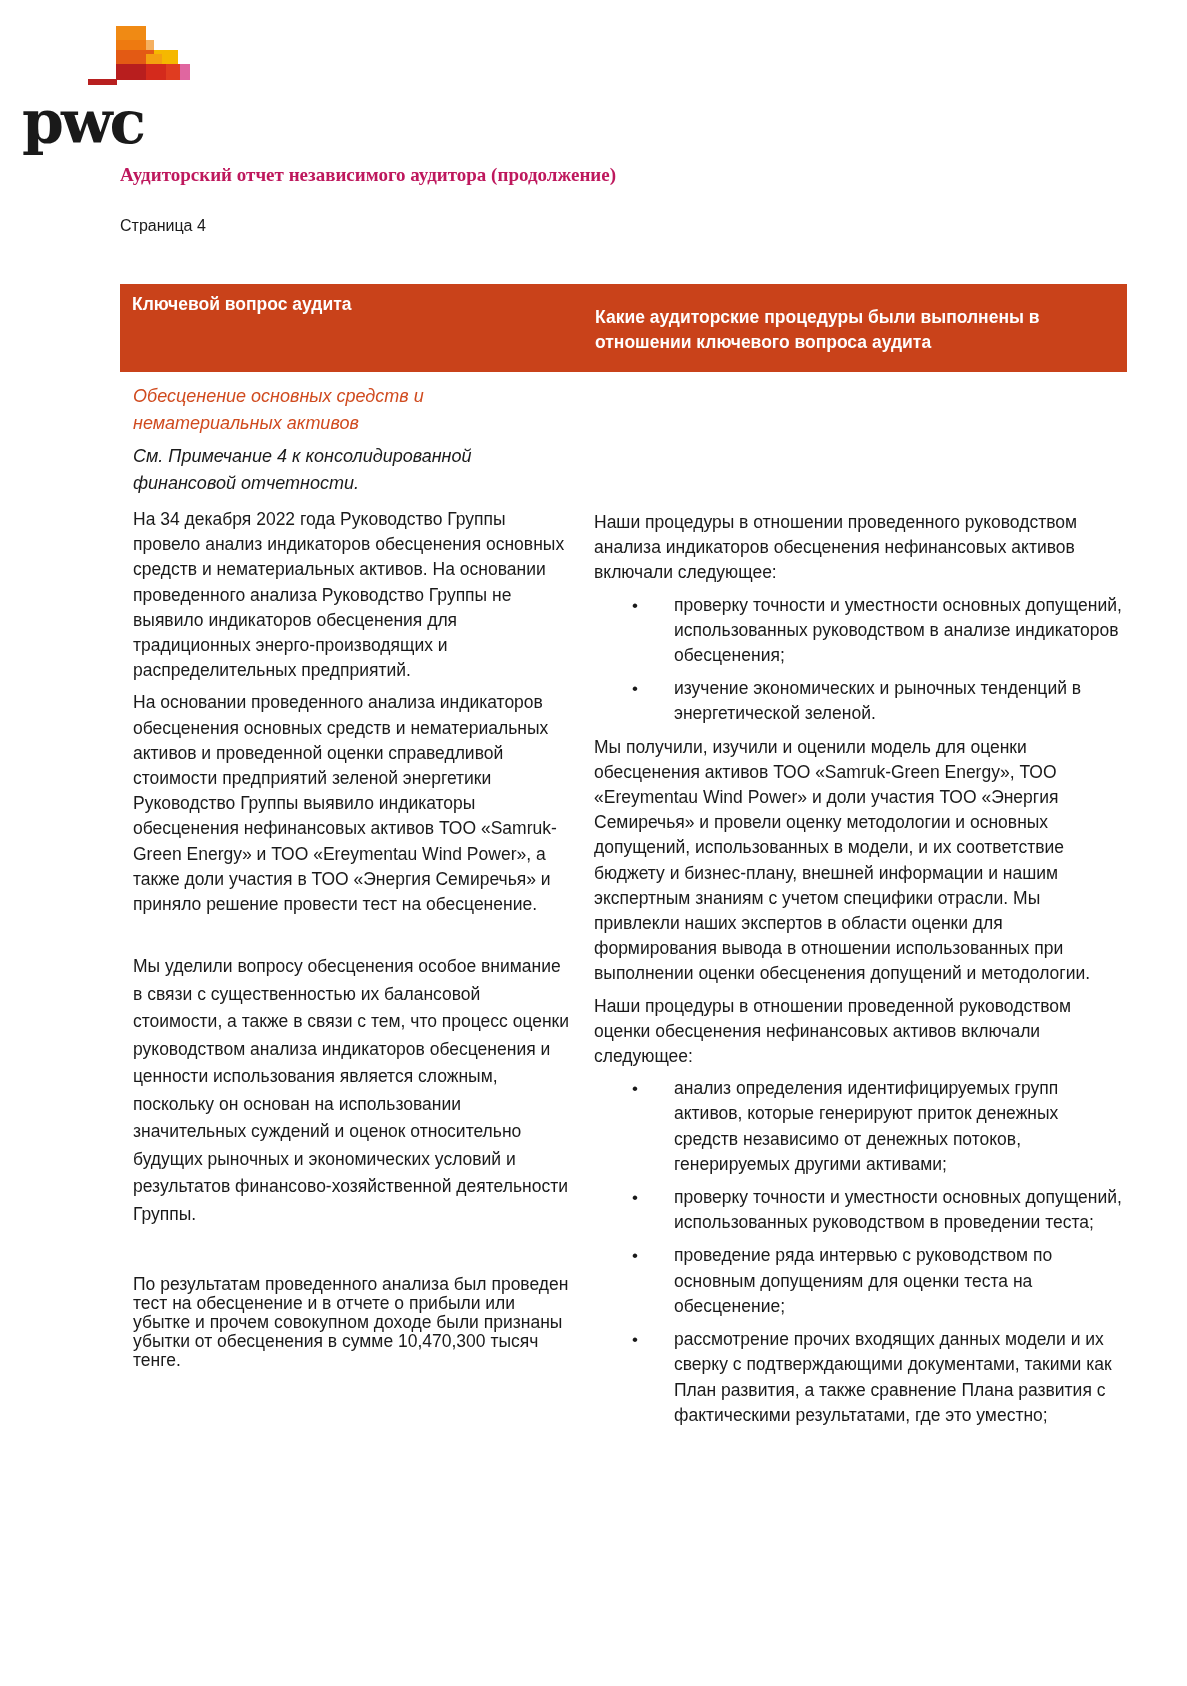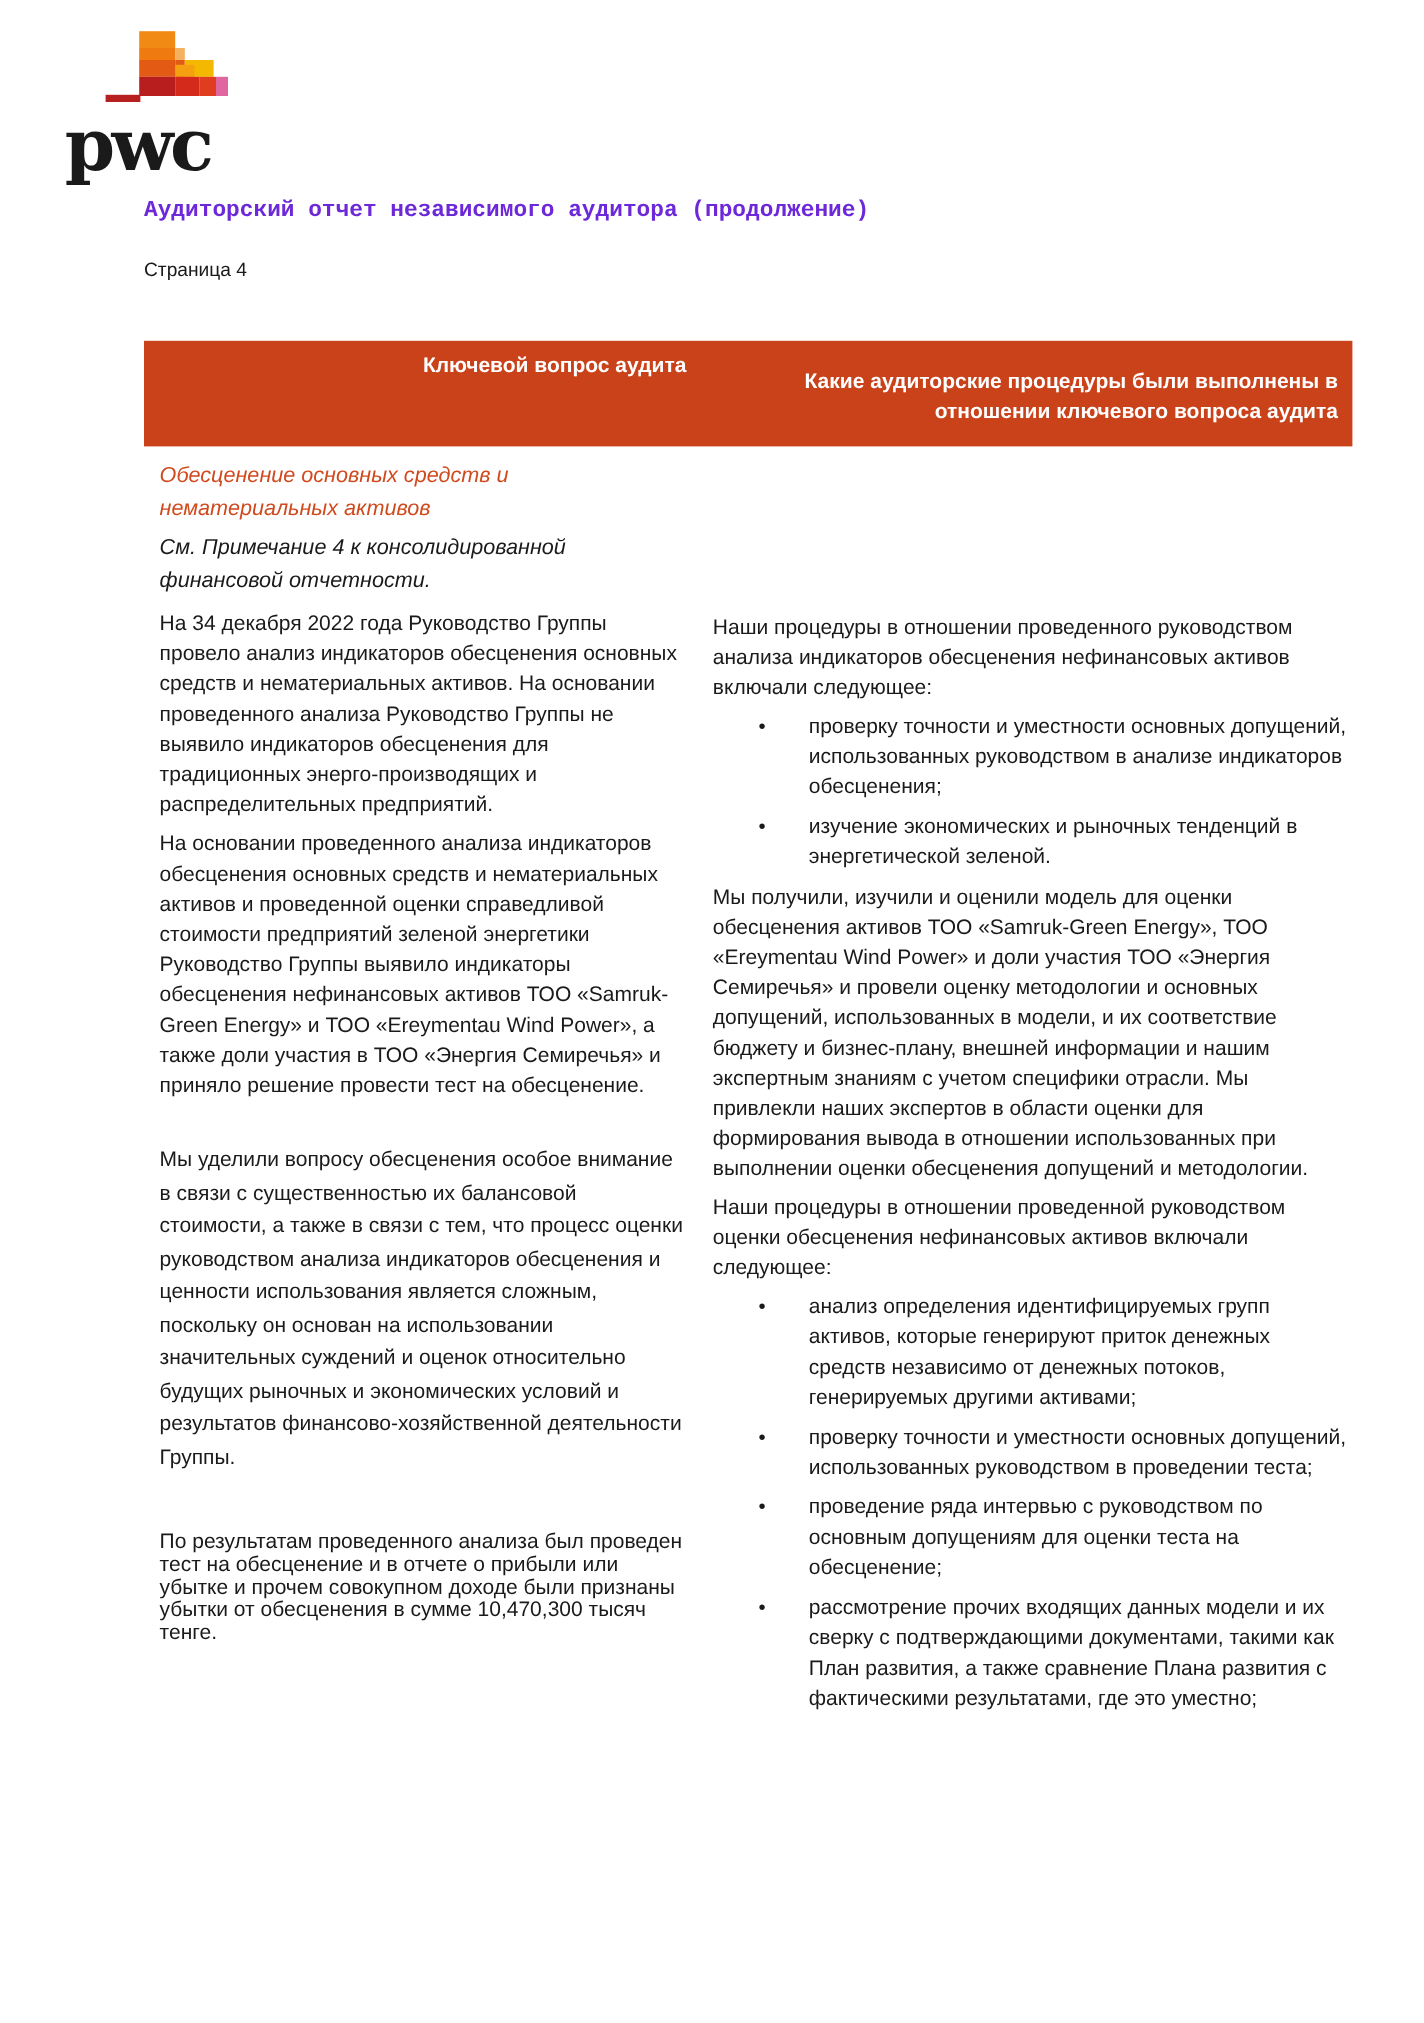--- a/index.html
+++ b/index.html
@@ -1,23 +1,23 @@
 <!DOCTYPE html>
 <html><head>
   <meta charset="utf-8">
   <style>
     html, body { margin: 0; padding: 0; background: #ffffff; }
     body { width: 1187px; height: 1686px; position: relative; overflow: hidden; color: #1a1a1a; }
     .logo { position: absolute; left: 20px; top: 22px; width: 170px; height: 130px; }
     .logo-mark { position: absolute; left: 0; top: 0; width: 170px; height: 70px; }
     .logo-mark div { position: absolute; }
-    .logo-word { position: absolute; left: 2px; top: 70px; font-family: "DejaVu Serif", serif; font-weight: bold; font-size: 60px; line-height: 60px; letter-spacing: -3px; color: #1a1a1a; margin-left: 32px; }
-    .doc-title { position: absolute; left: 120px; top: 164px; font-family: Liberation Mono, monospace; font-weight: bold; font-size: 19px; color: #6d28d9; }
+    .logo-word { position: absolute; left: 2px; top: 70px; font-family: "DejaVu Serif", serif; font-weight: bold; font-size: 60px; line-height: 60px; letter-spacing: -3px; color: #1a1a1a; }
+    .doc-title { position: absolute; left: 120px; top: 164px; font-family: Liberation Serif, serif; font-weight: bold; font-size: 19px; color: #be185d; }
     .page-num { position: absolute; left: 120px; top: 217px; font-family: "Liberation Sans", sans-serif; font-size: 16px; color: #1a1a1a; }
-    .table-head { position: absolute; left: 120px; top: 284px; width: 1007px; height: 88px; background: #c9421a; color: #ffffff; font-family: "Liberation Sans", sans-serif; font-weight: bold; font-size: 17.5px; line-height: 25px; text-align: right; }
+    .table-head { position: absolute; left: 120px; top: 284px; width: 1007px; height: 88px; background: #c9421a; color: #ffffff; font-family: "Liberation Sans", sans-serif; font-weight: bold; font-size: 17.5px; line-height: 25px; }
     .th-left { position: absolute; left: 12px; top: 8px; width: 440px; }
     .th-right { position: absolute; left: 475px; top: 21px; width: 520px; }
     .col { position: absolute; font-family: "Liberation Sans", sans-serif; font-size: 17.5px; line-height: 25.2px; color: #1a1a1a; }
     .col-left { left: 133px; top: 383px; width: 440px; }
     .col-right { left: 594px; top: 510px; width: 528px; }
     .col p { margin: 0 0 7px 0; }
     .risk-title { color: #d04a1e; font-style: italic; margin-bottom: 6px !important; font-size: 18px; line-height: 27px; }
     .risk-ref { font-style: italic; font-size: 18px; line-height: 27px; margin-bottom: 10px !important; }
     .col-left .body-p { line-height: 25.2px; }
     .col-left .p3 { line-height: 27.5px; margin-bottom: 12px !important; margin-top: 36px; }

